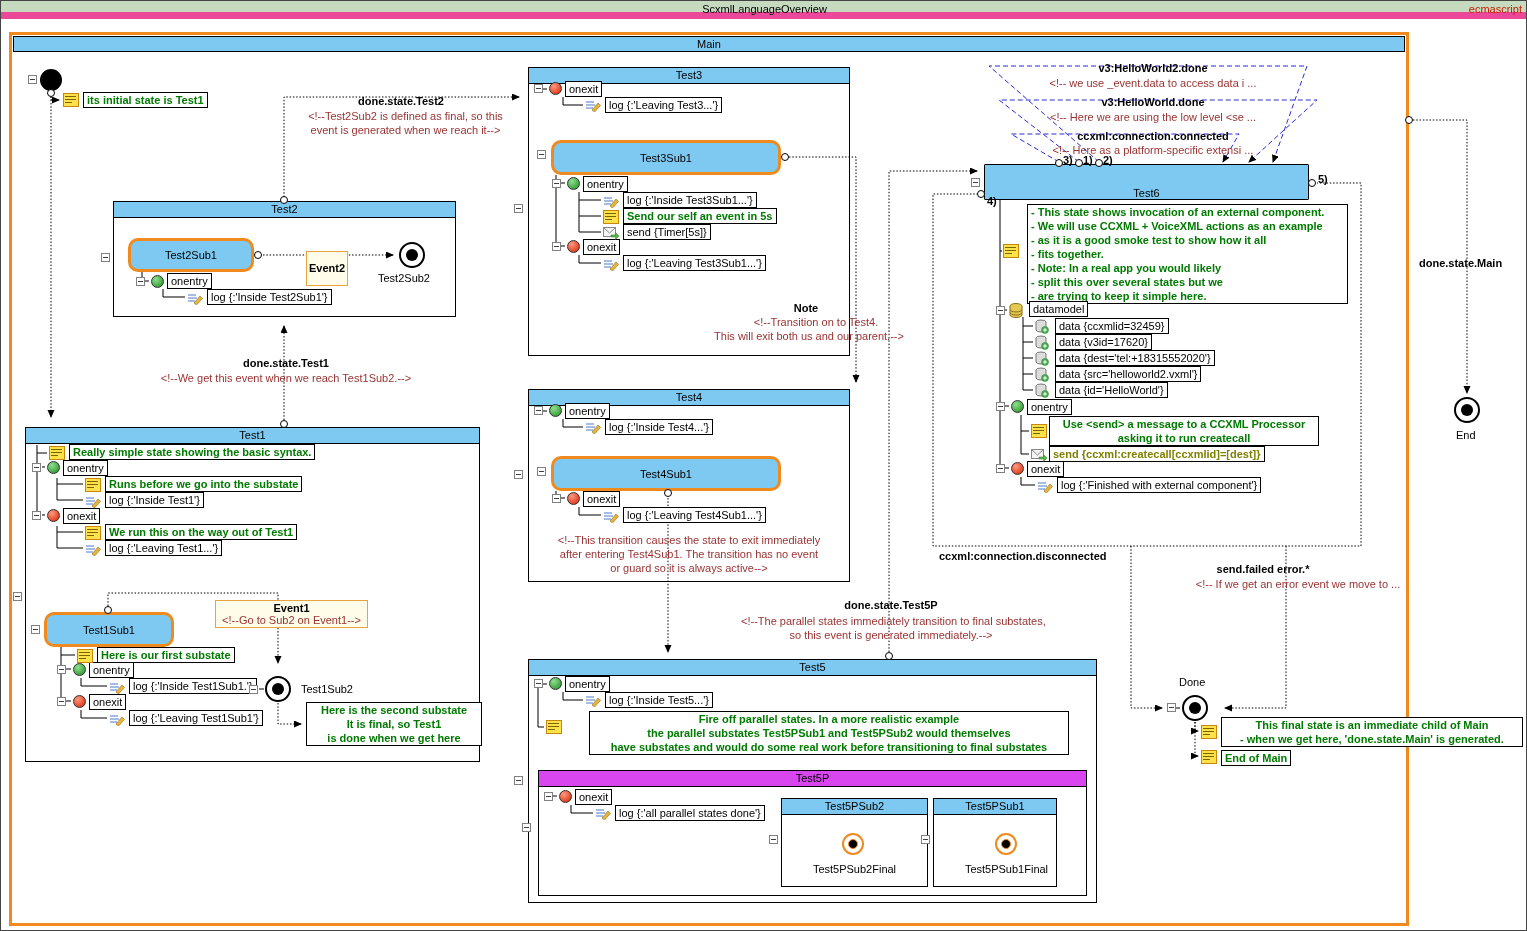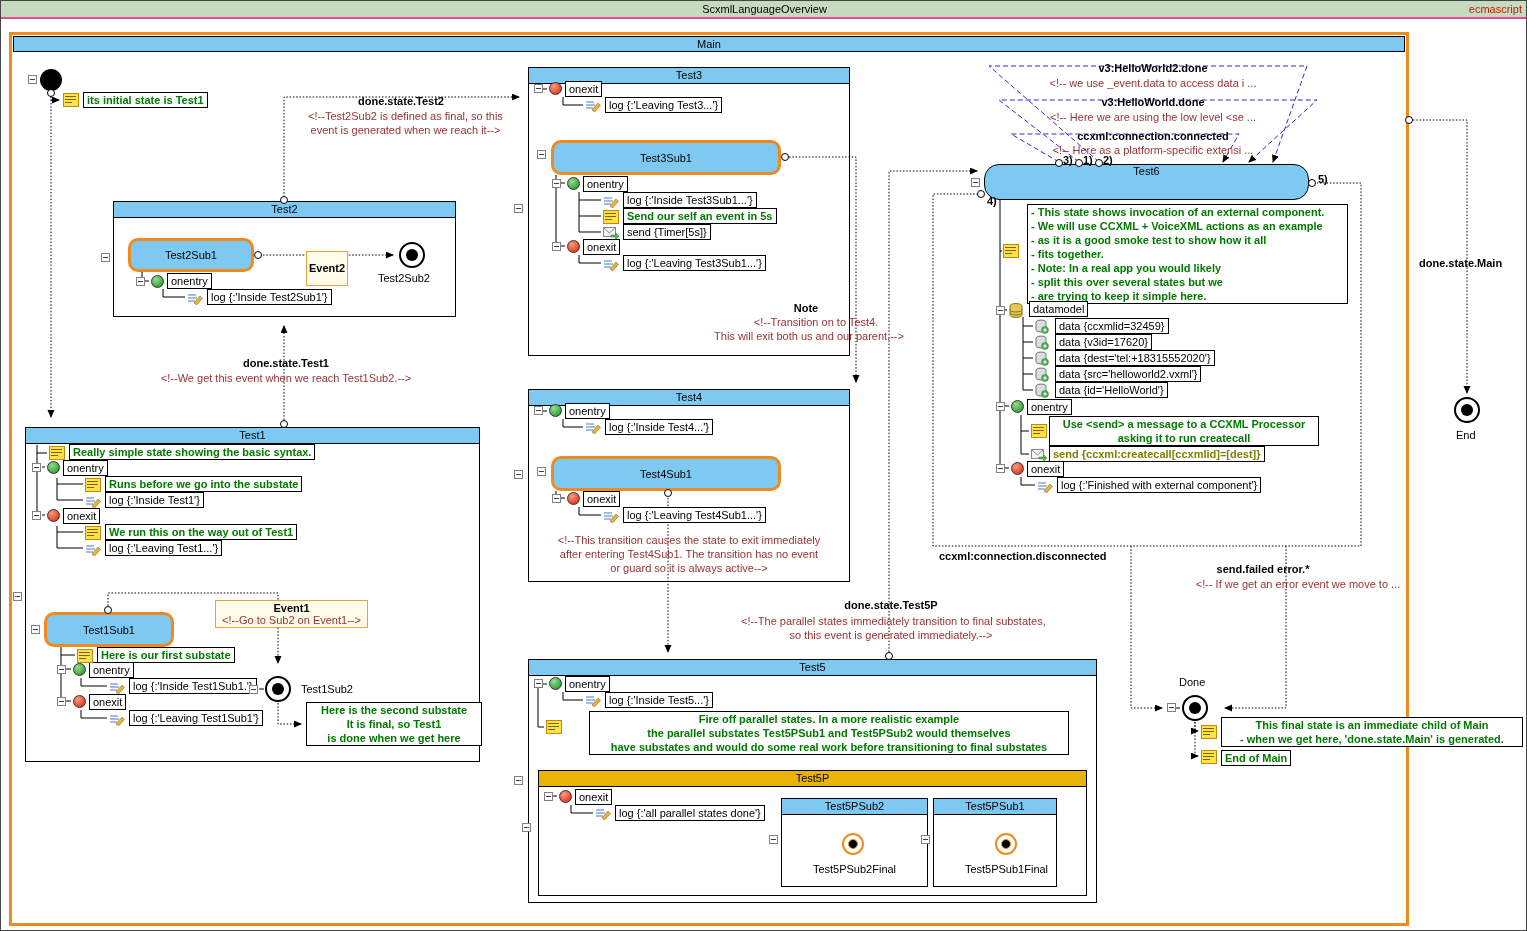--- a/index.html
+++ b/index.html
@@ -1,28 +1,28 @@
 <!DOCTYPE html>
 <html><head>
 <meta charset="utf-8">
 <style>
   html,body{margin:0;padding:0;background:#fff;}
   #stage{position:relative;width:1527px;height:931px;background:#fff;border:1px solid #444;box-sizing:border-box;
          font-family:"Liberation Sans",sans-serif;font-size:11px;color:#000;overflow:hidden;}
-  .titlebar{position:absolute;left:0;top:0;width:1527px;height:18px;background:#C5DABF;border-bottom:2px solid #ec4899;box-sizing:border-box;}
+  .titlebar{position:absolute;left:0;top:0;width:1527px;height:18px;background:#C5DABF;border-bottom:7px solid #ec4899;box-sizing:border-box;}
   .titlebar .t{position:absolute;left:0;right:0;top:2px;text-align:center;}
   .titlebar .m{position:absolute;right:6px;top:2px;color:#C22000;}
   .mainframe{position:absolute;left:8px;top:31px;width:1400px;height:894px;border:3px solid #F08A1E;box-sizing:border-box;background:transparent;}
   .mainhdr{position:absolute;left:12px;top:35px;width:1392px;height:16px;background:#7EC9F1;border:1px solid #000;box-sizing:border-box;text-align:center;line-height:14px;}
   svg.layer{position:absolute;left:0;top:0;z-index:2;}
   .box{position:absolute;border:1px solid #000;background:#fff;box-sizing:border-box;z-index:1;}
   .h{position:absolute;left:-1px;top:-1px;right:-1px;height:17px;background:#7EC9F1;border:1px solid #000;box-sizing:border-box;text-align:center;line-height:15px;}
-  .hg{background:#eab308;}
+  .hg{background:#d946ef;}
   .sub{position:absolute;background:#7EC9F1;border:3px solid #F08A1E;border-radius:10px;box-sizing:border-box;display:flex;align-items:center;justify-content:center;z-index:3;}
-  .sub6{position:absolute;background:#7EC9F1;border:1px solid #000;border-radius:15px;box-sizing:border-box;display:flex;align-items:flex-start;justify-content:center;z-index:3;}
+  .sub6{position:absolute;background:#7EC9F1;border:1px solid #000;border-radius:1px;box-sizing:border-box;display:flex;align-items:flex-end;justify-content:center;z-index:3;}
   .lb{position:absolute;background:#fff;border:1px solid #000;padding:0 3px;line-height:14px;white-space:nowrap;z-index:4;}
   .n{color:#007A00;font-weight:bold;}
   .c{position:absolute;color:#993333;white-space:nowrap;z-index:4;}
   .e{position:absolute;font-weight:bold;white-space:nowrap;z-index:4;}
   .ev{position:absolute;background:#FFFDE9;border:1px solid #E8A33D;font-weight:bold;text-align:center;line-height:15px;z-index:4;padding:9px 2px;white-space:nowrap;}
   .evm{position:absolute;background:#FFFDE9;border:1px solid #E8A33D;text-align:center;z-index:4;padding:1px 4px;}
   .cc{text-align:center;}
   .olv{color:#7F7F00;}
   .ic{position:absolute;width:16px;height:14px;z-index:5;}
   .icd{position:absolute;width:14px;height:15px;z-index:5;}

